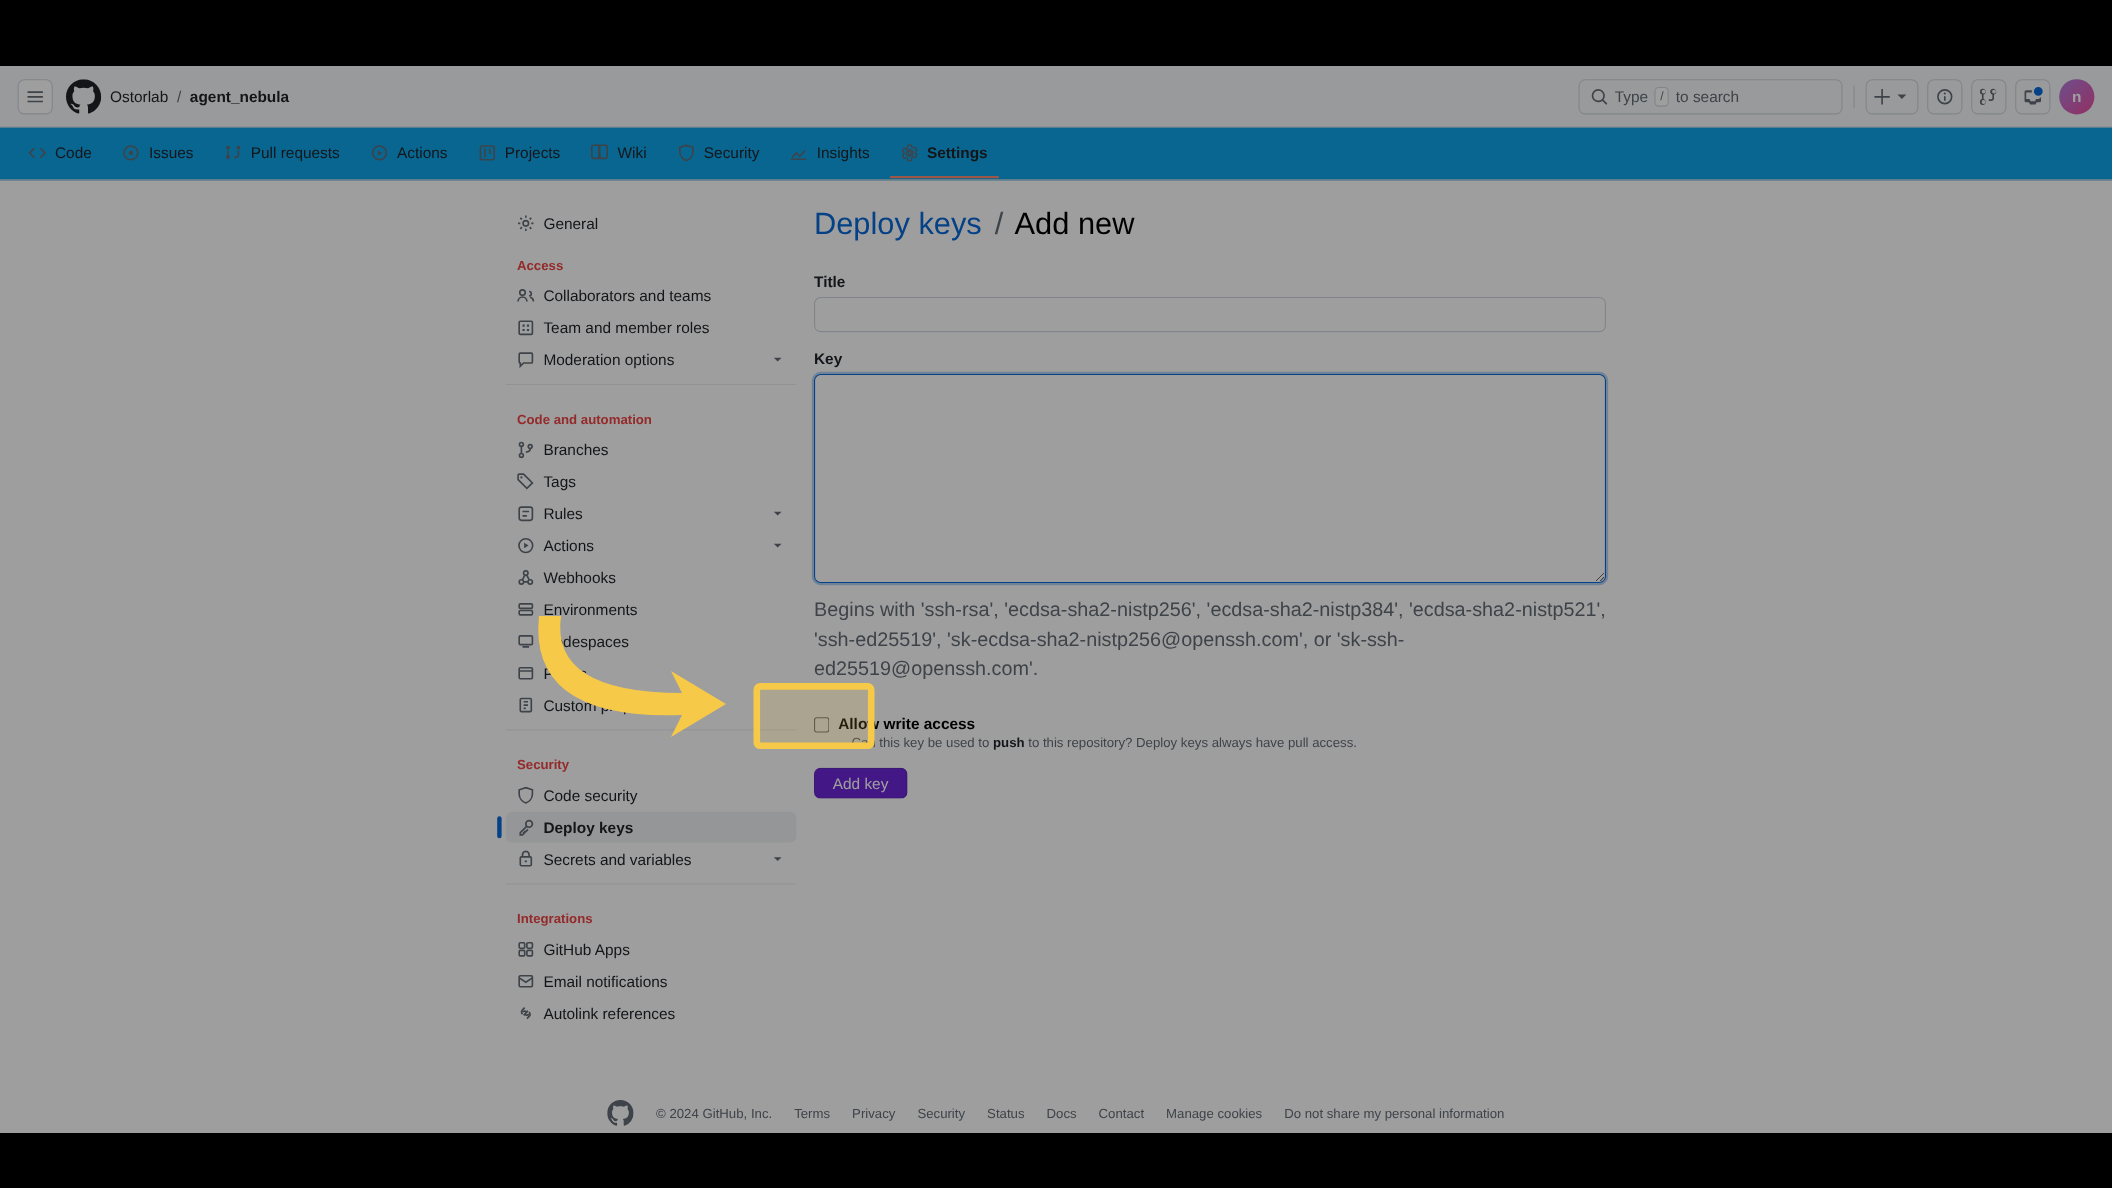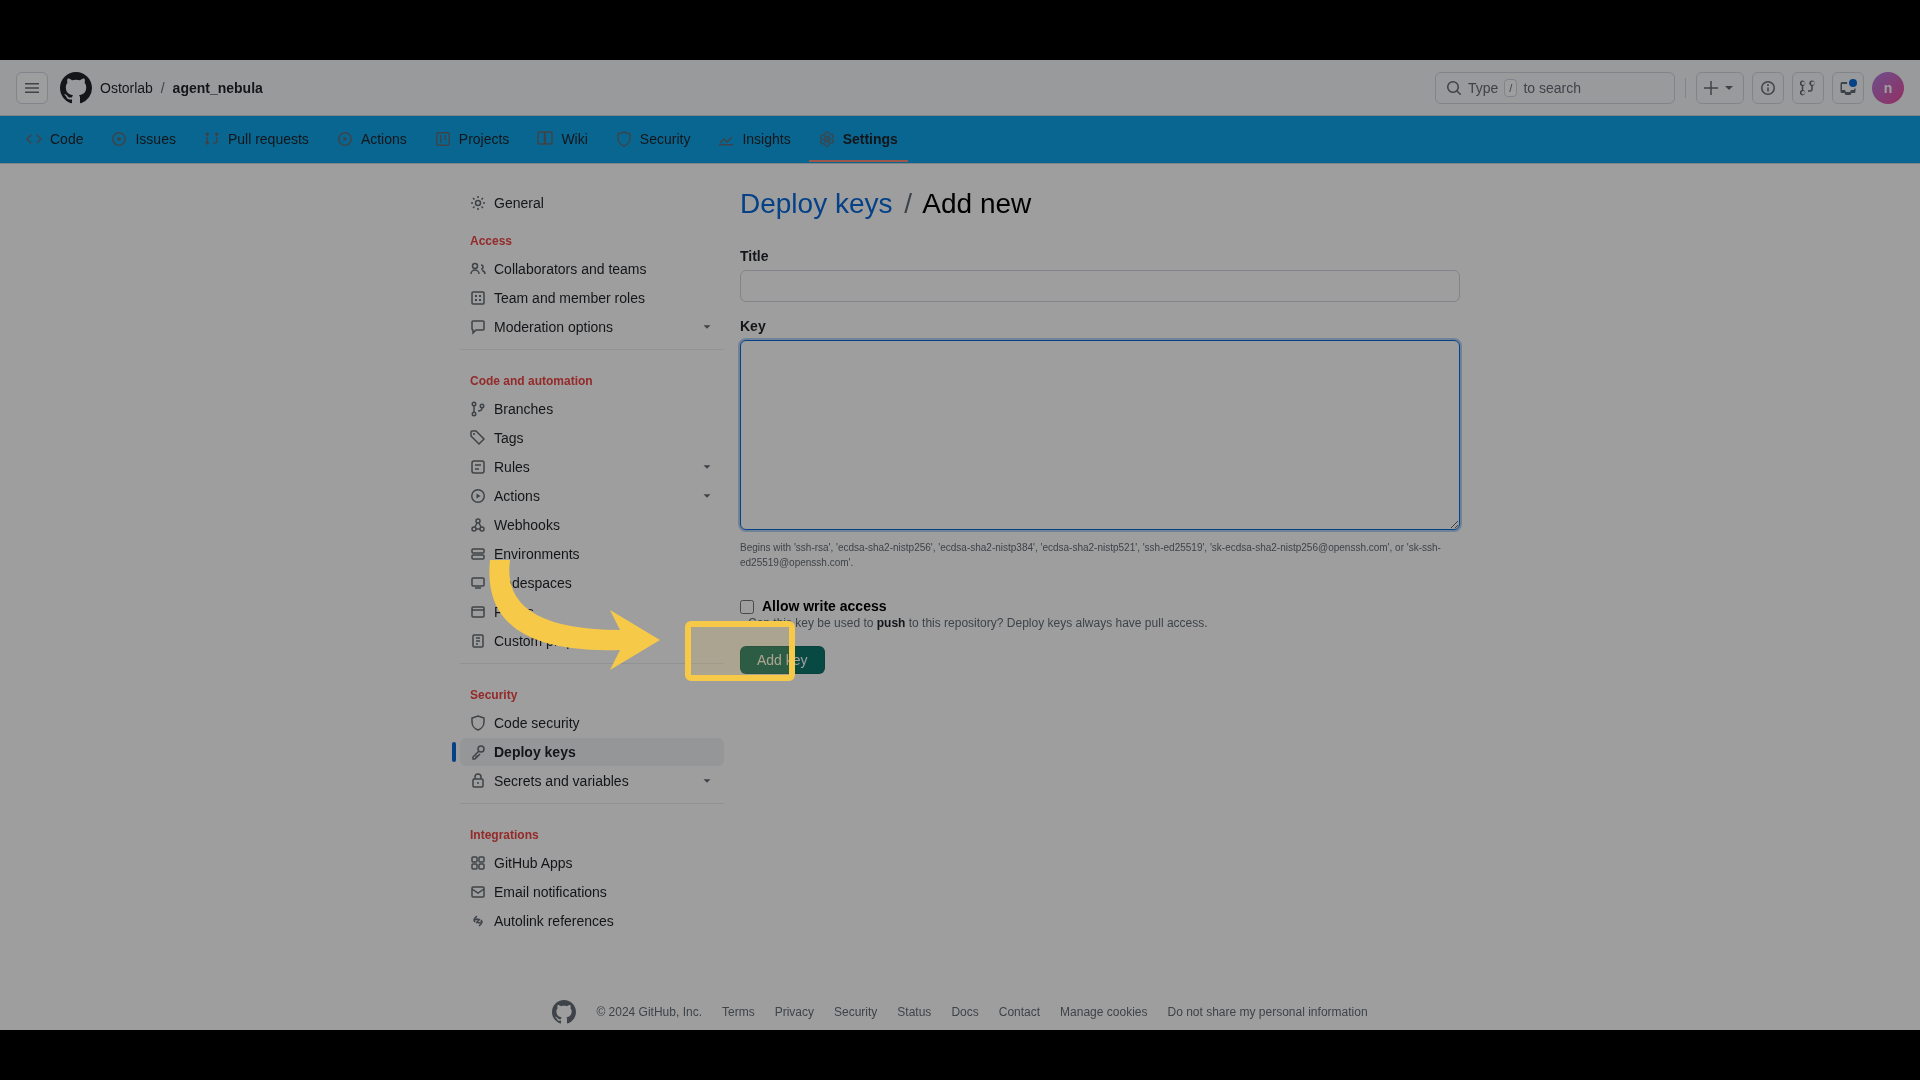--- a/index.html
+++ b/index.html
@@ -48,27 +48,27 @@
 
   
   .content { width: 720px; }
   .page-title { font-size: 28px; font-weight: 400; margin-bottom: 20px; padding-bottom: 8px;}
   .page-title .link { color: #0969da; }
   .page-title .slash { color: #656d76; margin: 0 4px; }
   .form-label { font-size: 14px; font-weight: 600; color: #1f2328; margin-bottom: 6px; display: block; }
   .form-input { width: 100%; height: 32px; border: 1px solid #d0d7de; border-radius: 6px; padding: 4px 12px; font-size: 14px; background: #fff; }
   .form-textarea { width: 100%; height: 190px; border: 1px solid #0969da; border-radius: 6px; padding: 8px 12px; font-size: 14px; font-family: ui-monospace, monospace; resize: vertical; outline: 2px solid rgba(9,105,218,0.3); outline-offset: 0; }
   .form-group { margin-bottom: 16px; }
-  .help-text { font-size: 10px; color: #656d76; margin-top: 6px; line-height: 1.5; }
+  .help-text { font-size: 18px; color: #656d76; margin-top: 6px; line-height: 1.5; }
   .checkbox-row { display: flex; align-items: flex-start; gap: 8px; margin-top: 28px; }
   .checkbox-row input { margin-top: 2px; width: 14px; height: 14px; }
   .checkbox-label { font-size: 14px; font-weight: 600; }
-  .checkbox-desc { font-size: 12px; color: #656d76; margin-top: 2px; margin-left: 8px; }
+  .checkbox-desc { font-size: 12px; color: #656d76; margin-top: 2px; margin-left: 34px; }
   .checkbox-desc strong { color: #1f2328; font-weight: 600; }
-  .add-key-btn { margin-top: 16px; background: #0f766e; color: #fff; border: 1px solid rgba(31,35,40,0.15); border-radius: 6px; padding: 5px 16px; font-size: 14px; font-weight: 500; cursor: pointer; }
+  .add-key-btn { margin-top: 16px; background: #6d28d9; color: #fff; border: 1px solid rgba(31,35,40,0.15); border-radius: 6px; padding: 5px 16px; font-size: 14px; font-weight: 500; cursor: pointer; }
 
   
   .highlight-box { position: absolute; border: 6px solid #f7c948; border-radius: 6px; background: rgba(247,201,72,0.15); z-index: 100; pointer-events: none; }
   .arrow-annot { position: absolute; z-index: 100; pointer-events: none; }
   .arrow-annot svg path { fill: #f7c948; }
 
   
   .footer { display: flex; align-items: center; justify-content: center; gap: 20px; padding: 40px 0 20px; font-size: 12px; color: #656d76; }
   .footer svg { width: 24px; height: 24px; fill: #656d76; }
 </style>

